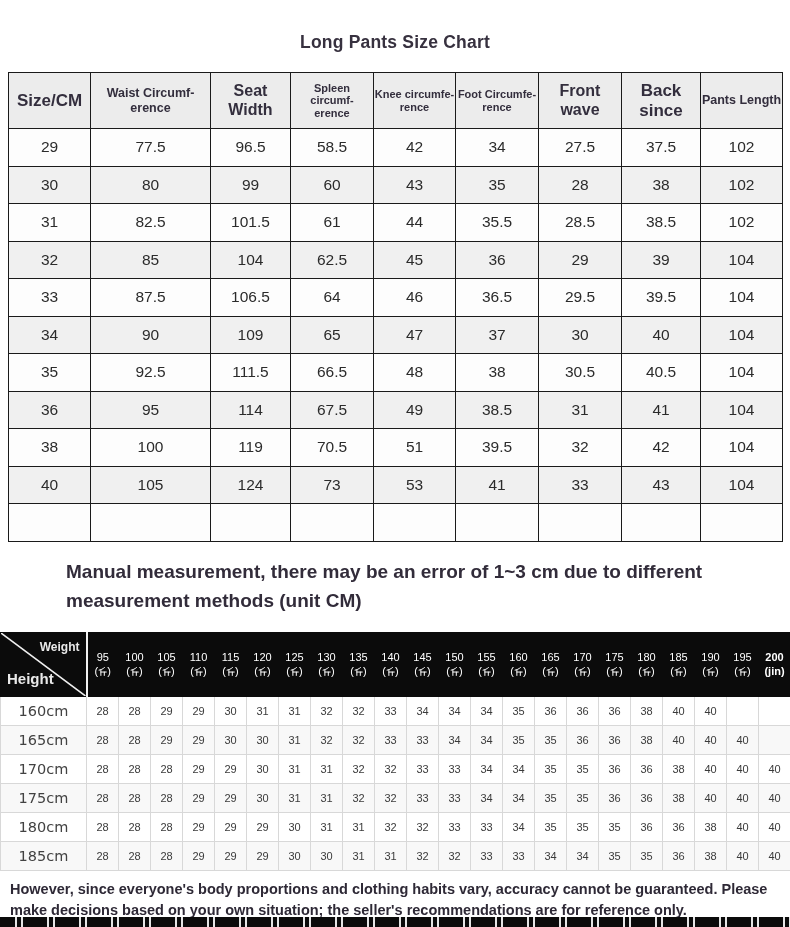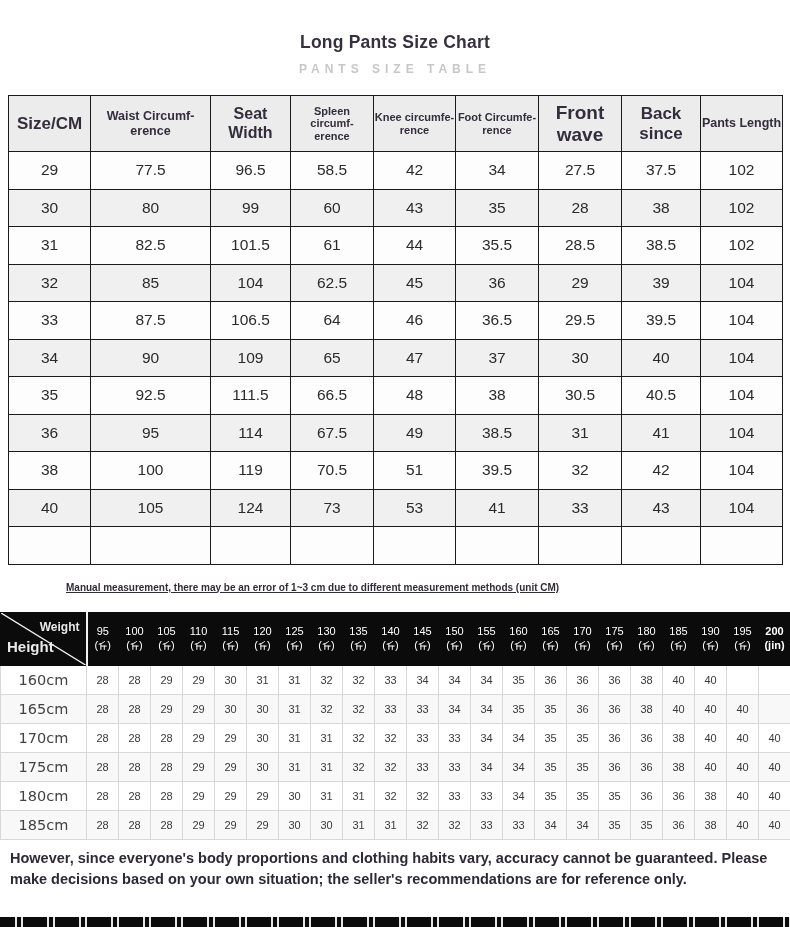--- a/index.html
+++ b/index.html
@@ -42,45 +42,44 @@
   }
   table.size-table thead tr { height:56px; background:#ececec; }
   table.size-table th {
     font-weight:bold;
     color:#332e3d;
     white-space:pre-line;
     line-height:1.15;
   }
   .h-lg  { font-size:17px; }
   .h-md  { font-size:16px; }
-  .h-md2 { font-size:19px; }
+  .h-md2 { font-size:16px; }
   .h-sm  { font-size:12.5px; }
   .h-xs  { font-size:11px; }
   table.size-table tbody tr { height:37.5px; }
   table.size-table tbody tr:nth-child(odd)  { background:#fdfdfd; }
   table.size-table tbody tr:nth-child(even) { background:#f0f0f0; }
   table.size-table td { font-size:15.5px; color:#2b2b2b; }
   
   .note {
     margin-top:15px;
     padding:0 8px 0 66px;
-    font-size:10px;
+    font-size:19px;
     font-weight:bold;
     line-height:1.55;
     color:#322c3a;
-    text-decoration:underline;
   }
   
   table.wh-table {
     margin-top:17px;
     width:790px;
     border-collapse:collapse;
     table-layout:fixed;
   }
-  table.wh-table thead tr { height:53px;margin-top:28px; }
+  table.wh-table thead tr { height:64px;margin-top:28px; }
   table.wh-table thead th {
     background:#0b0b0b;
     color:#ffffff;
     font-weight:normal;
     font-size:11px;
     line-height:1.25;
     text-align:center;
     vertical-align:middle;
     border:1px solid #0b0b0b;
   }
@@ -140,21 +139,20 @@
         #0b0b0b 17px 21px, #e6e6e6 21px 23px,
         #0b0b0b 23px 32px);
   }
 </style>
 </head>
 <body>
 
 <div class="page">
 
   <div class="title">Long Pants Size Chart</div>
-  <div class="subtitle">PANTS SIZE TABLE</div>
 
   <table class="size-table">
     <colgroup>
       <col style="width:82px">
         <col style="width:120px">
         <col style="width:80px">
       <col style="width:83px">
         <col style="width:82px">
         <col style="width:83px">
       <col style="width:83px">

